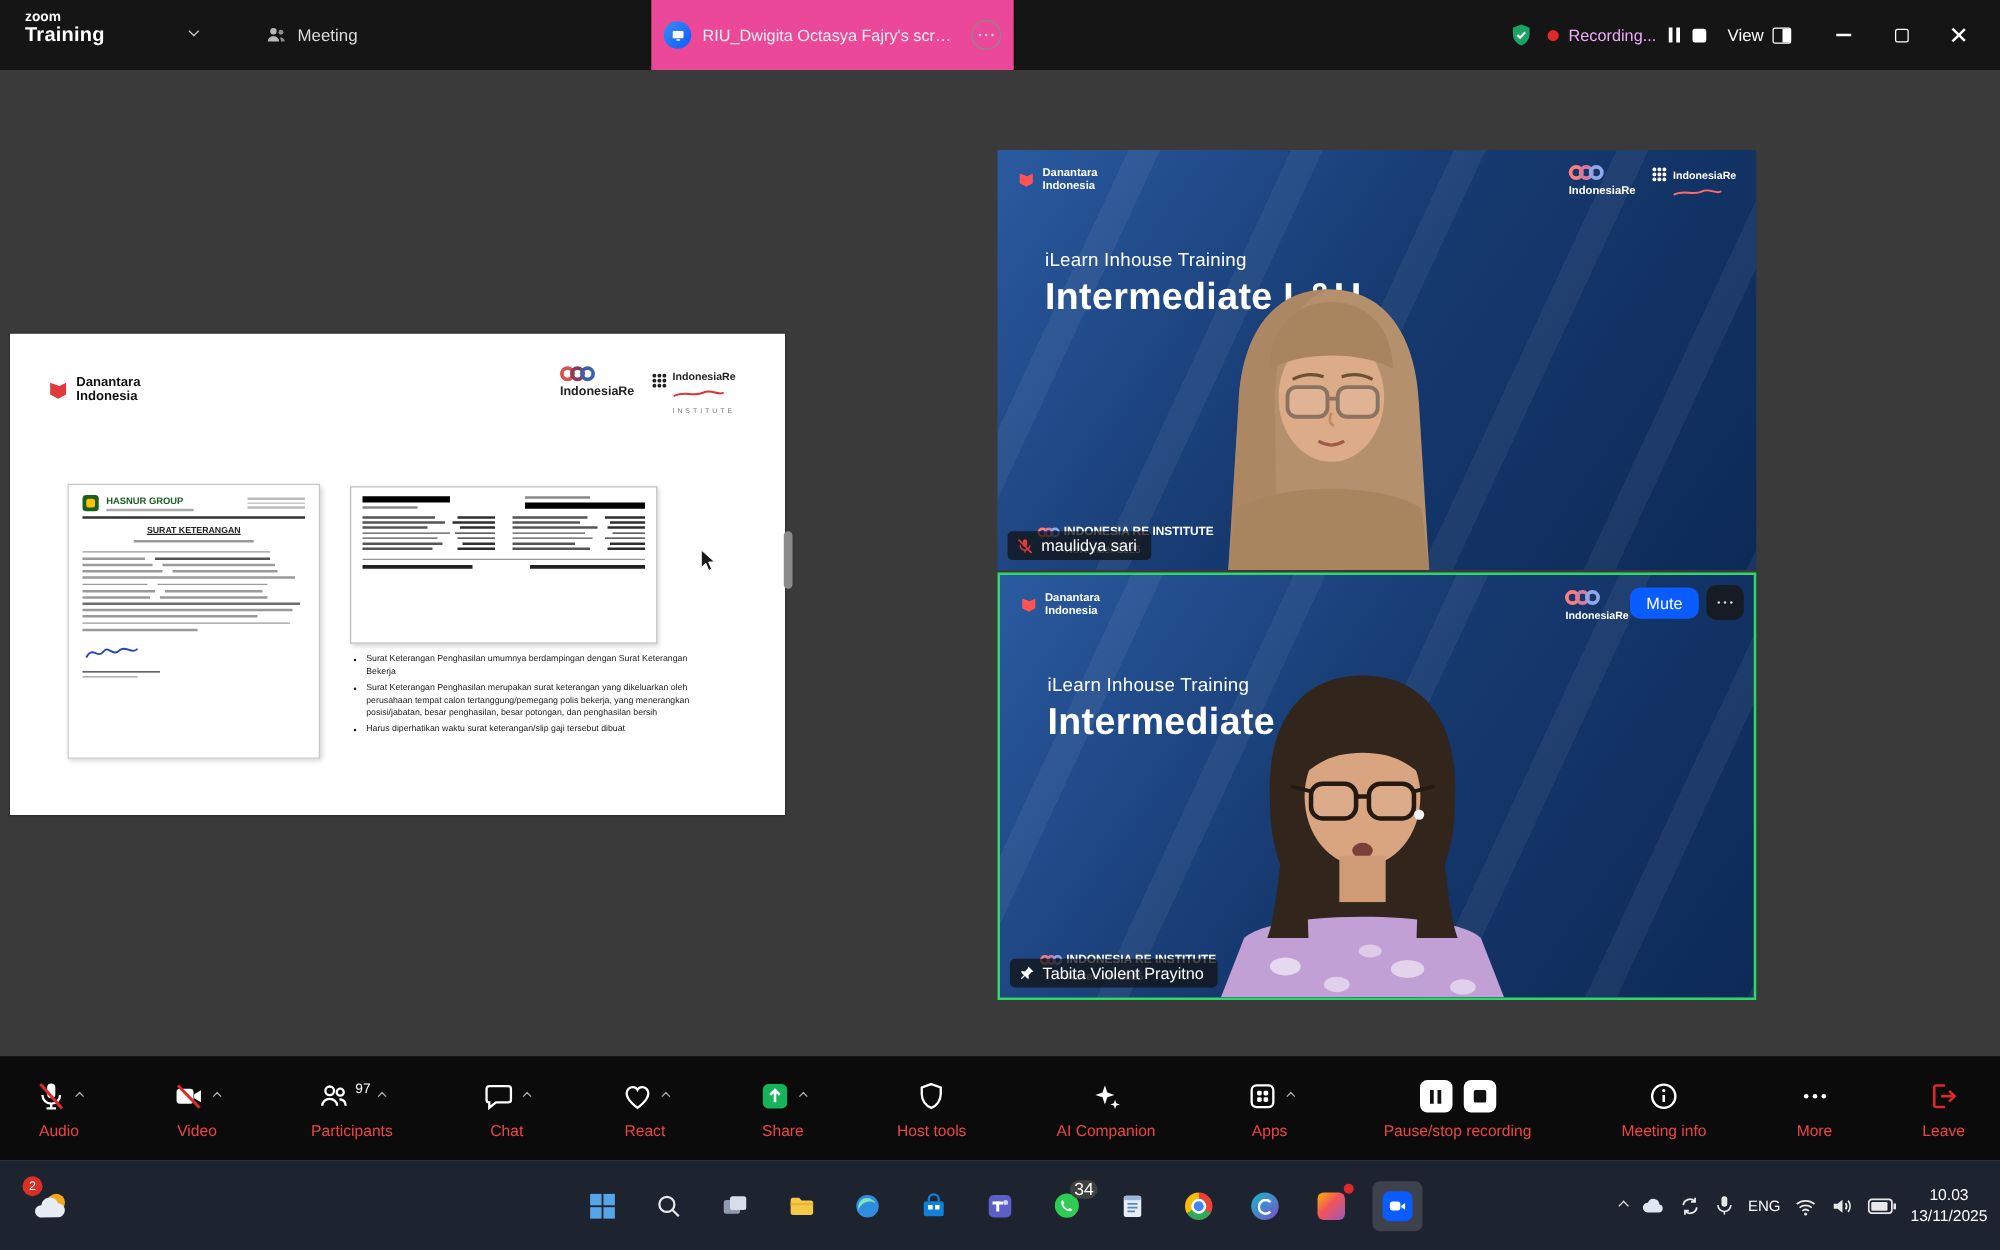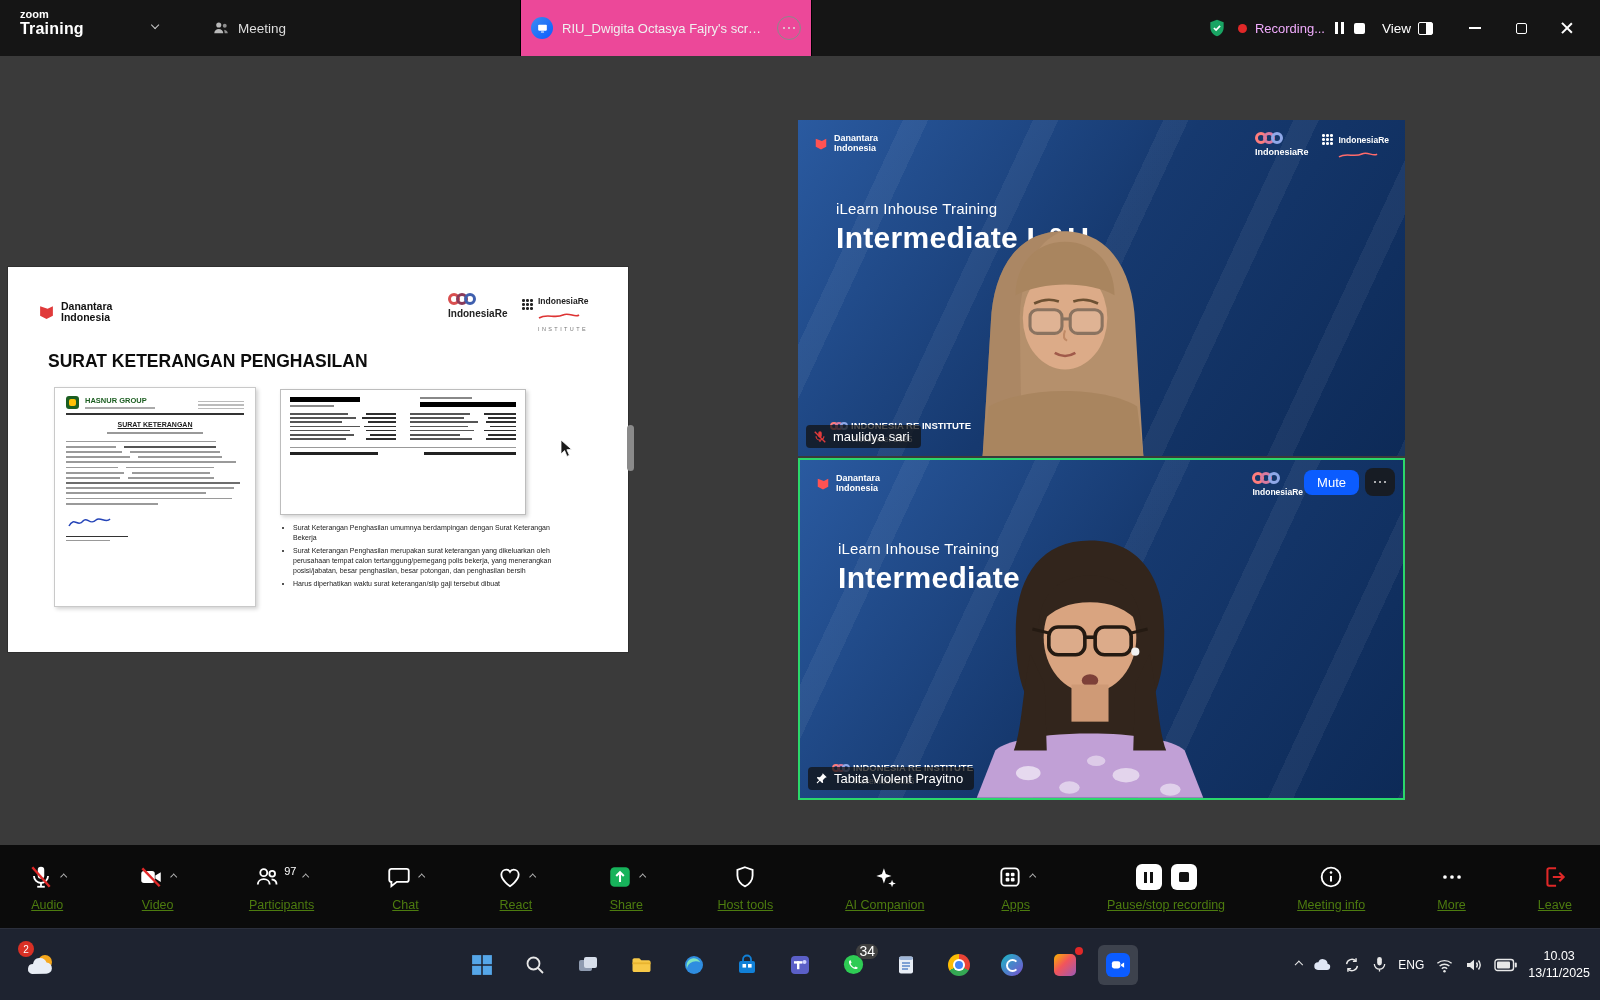--- a/index.html
+++ b/index.html
@@ -66,21 +66,21 @@
   .ir-word{font-size:10px;font-weight:bold;color:#222;margin-top:3px;}
   .s-iri{position:absolute;left:514px;top:30px;display:flex;gap:4px;align-items:flex-start;}
   .dotgrid{display:grid;grid-template-columns:repeat(3,4px);grid-auto-rows:4px;margin-top:2px;}
   .dotgrid i{width:2.6px;height:2.6px;background:#222;border-radius:50%;}
   .dotgrid.light i{background:#fff;}
   .iri-word{font-size:8.5px;font-weight:bold;color:#222;line-height:1;}
   .iri-inst{font-size:5.5px;letter-spacing:2.4px;color:#777;margin-top:2px;}
   .s-title{position:absolute;left:40px;top:84px;font-size:17.5px;font-weight:bold;color:#0d0d0d;}
   .doc{position:absolute;background:#fff;box-shadow:1.5px 1.5px 4px rgba(0,0,0,.18);}
   .doc-letter{left:46px;top:120px;width:202px;height:220px;border:1px solid #c9c9c9;padding:8px 11px;}
-  .lh{display:flex;align-items:flex-end;gap:6px;}
+  .lh{display:flex;align-items:center;gap:6px;}
   .hg-logo{width:13px;height:13px;background:#1b5e20;border-radius:3px;position:relative;flex:none;}
   .hg-logo::after{content:"";position:absolute;inset:3px;background:#ffc107;border-radius:2px;}
   .hg-name{font-size:7.5px;font-weight:bold;color:#1b5e20;line-height:1.2;}
   .tagbar{width:70px;height:1.6px;background:#aaa;margin-top:2px;}
   .lh-addr{margin-left:auto;display:flex;flex-direction:column;gap:2px;}
   .lh-addr i{display:block;width:46px;height:1.5px;background:#bbb;}
   .lh-rule{height:1.8px;background:#333;margin:4px 0 6px;}
   .doc-ttl{text-align:center;font-size:7px;font-weight:bold;text-decoration:underline;color:#222;}
   .doc-no{width:96px;height:1.8px;background:#999;margin:4px auto 7px;}
   .dl{height:1.8px;background:#9a9a9a;margin:3.4px 0;}
@@ -133,21 +133,21 @@
   .t-controls{position:absolute;right:8px;top:8px;z-index:4;display:flex;gap:6px;align-items:center;}
   .mute-btn{background:#0b5cff;color:#fff;font-size:13px;padding:5px 13px;border-radius:8px;border:none;cursor:pointer;}
   .more-btn{width:30px;height:28px;background:rgba(25,25,25,.85);border-radius:8px;display:flex;
             align-items:center;justify-content:center;gap:2.6px;cursor:pointer;}
 
   
   .toolbar{position:absolute;left:0;top:845px;right:0;height:83px;background:#0b0b0b;
            display:flex;align-items:center;justify-content:space-between;padding:0 28px;}
   .tool{display:flex;flex-direction:column;align-items:center;gap:5px;cursor:pointer;}
   .tool-top{height:32px;display:flex;align-items:center;gap:7px;}
-  .tool-label{font-size:12.5px;color:#4d7c0f;white-space:nowrap;text-decoration:underline;}
+  .tool-label{font-size:12.5px;color:#ef4444;white-space:nowrap;}
   .tool .chev{border-color:#b5b5b5;padding:2.2px;}
   .pcount{font-size:11px;color:#fff;position:relative;top:-6px;margin-left:-3px;}
   .recbtn{width:26px;height:26px;border-radius:6px;background:#fff;display:flex;align-items:center;
           justify-content:center;gap:3px;cursor:pointer;}
   .recbtn .bar{width:3px;height:11px;background:#111;display:block;}
   .recbtn .sq{width:10px;height:10px;background:#111;border-radius:1.5px;display:block;}
 
   
   .taskbar{position:absolute;left:0;top:928px;right:0;height:72px;background:#1e2330;
            border-top:1px solid rgba(255,255,255,.06);}
@@ -284,21 +284,20 @@
         </span>
         <span>
           <div class="iri-word">IndonesiaRe</div>
           <svg width="42" height="8" viewBox="0 0 42 8">
             <path d="M1 6 C9 1 17 7 25 3 C31 0 37 6 41 3" stroke="#d33" stroke-width="1.6" fill="none"></path>
           </svg>
           <div class="iri-inst">INSTITUTE</div>
         </span>
       </div>
 
-      <h1 class="s-title" style="margin:0">SURAT KETERANGAN PENGHASILAN</h1>
 
       <div class="doc doc-letter">
         <div class="lh">
           <span class="hg-logo"></span>
           <span>
             <div class="hg-name">HASNUR GROUP</div>
             <div class="tagbar"></div>
           </span>
           <span class="lh-addr">
               <i></i>

